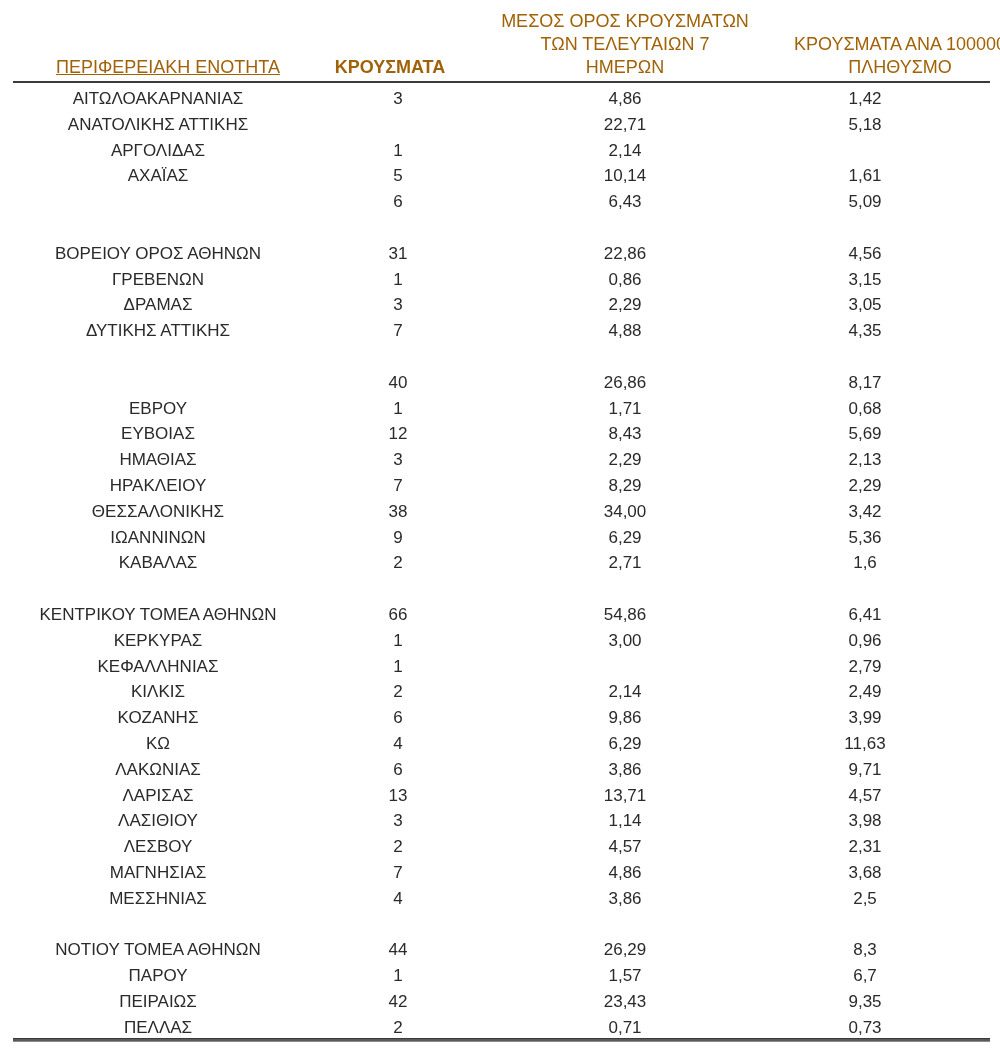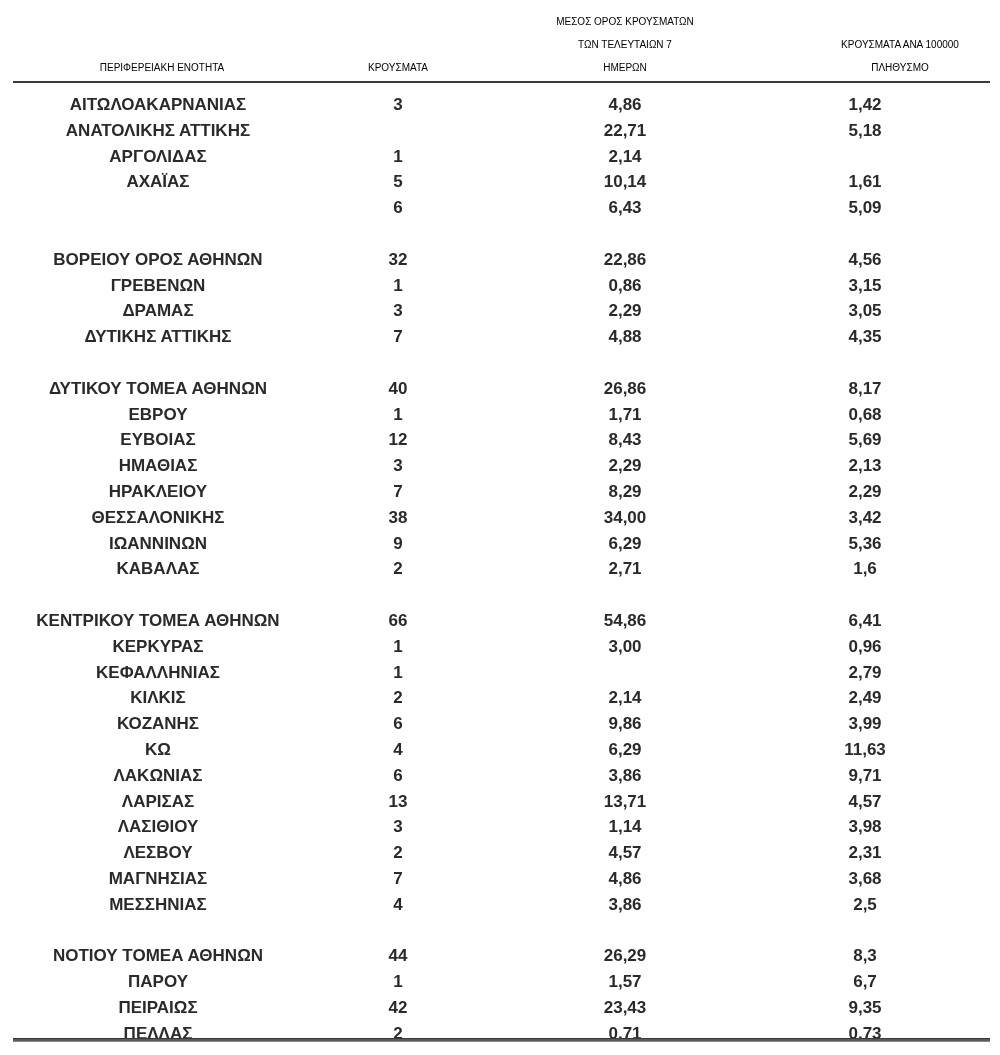--- a/index.html
+++ b/index.html
@@ -24,34 +24,33 @@
     .header {
       position: relative;
       height: 83px;
       border-bottom: 2px solid #3a3a3a;
       box-sizing: border-box;
     }
     .hcell {
       position: absolute;
       bottom: 2px;
       text-align: center;
-      font-size: 10px;
+      font-size: 18px;
       line-height: 23px;
-      color: #000000;
-    }
-    .h-region { left: 4px; width: 290px; }
-    .h-cases  { left: 300px; width: 170px; }
+      color: #a16207;
+    }
+    .h-region { left: 10px; width: 290px; text-decoration: underline; }
+    .h-cases  { left: 292px; width: 170px; font-weight: bold; }
     .h-avg    { left: 487px; width: 250px; }
     .h-per100 { left: 767px; width: 240px; }
     .hline { display: block; white-space: nowrap; }
 
     .body-rows {
       position: relative;
-      padding-top: 9px;
-      font-weight: bold;
+      padding-top: 3px;
     }
     .row {
       position: relative;
       height: 25.8px;
       font-size: 17px;
       line-height: 25.8px;
     }
     .spacer { height: 25.8px; }
     .cell {
       position: absolute;
@@ -121,21 +120,21 @@
         <span class="cell c-per100">1,61</span>
       </div>
       <div class="row">
         <span class="cell c-cases">6</span>
         <span class="cell c-avg">6,43</span>
         <span class="cell c-per100">5,09</span>
       </div>
       <div class="spacer"></div>
       <div class="row">
         <span class="cell c-region">ΒΟΡΕΙΟΥ ΟΡΟΣ ΑΘΗΝΩΝ</span>
-        <span class="cell c-cases">32</span>
+        <span class="cell c-cases">31</span>
         <span class="cell c-avg">22,86</span>
         <span class="cell c-per100">4,56</span>
       </div>
       <div class="row">
         <span class="cell c-region">ΓΡΕΒΕΝΩΝ</span>
         <span class="cell c-cases">1</span>
         <span class="cell c-avg">0,86</span>
         <span class="cell c-per100">3,15</span>
       </div>
       <div class="row">
@@ -145,21 +144,20 @@
         <span class="cell c-per100">3,05</span>
       </div>
       <div class="row">
         <span class="cell c-region">ΔΥΤΙΚΗΣ ΑΤΤΙΚΗΣ</span>
         <span class="cell c-cases">7</span>
         <span class="cell c-avg">4,88</span>
         <span class="cell c-per100">4,35</span>
       </div>
       <div class="spacer"></div>
       <div class="row">
-        <span class="cell c-region">ΔΥΤΙΚΟΥ ΤΟΜΕΑ ΑΘΗΝΩΝ</span>
         <span class="cell c-cases">40</span>
         <span class="cell c-avg">26,86</span>
         <span class="cell c-per100">8,17</span>
       </div>
       <div class="row">
         <span class="cell c-region">ΕΒΡΟΥ</span>
         <span class="cell c-cases">1</span>
         <span class="cell c-avg">1,71</span>
         <span class="cell c-per100">0,68</span>
       </div>

